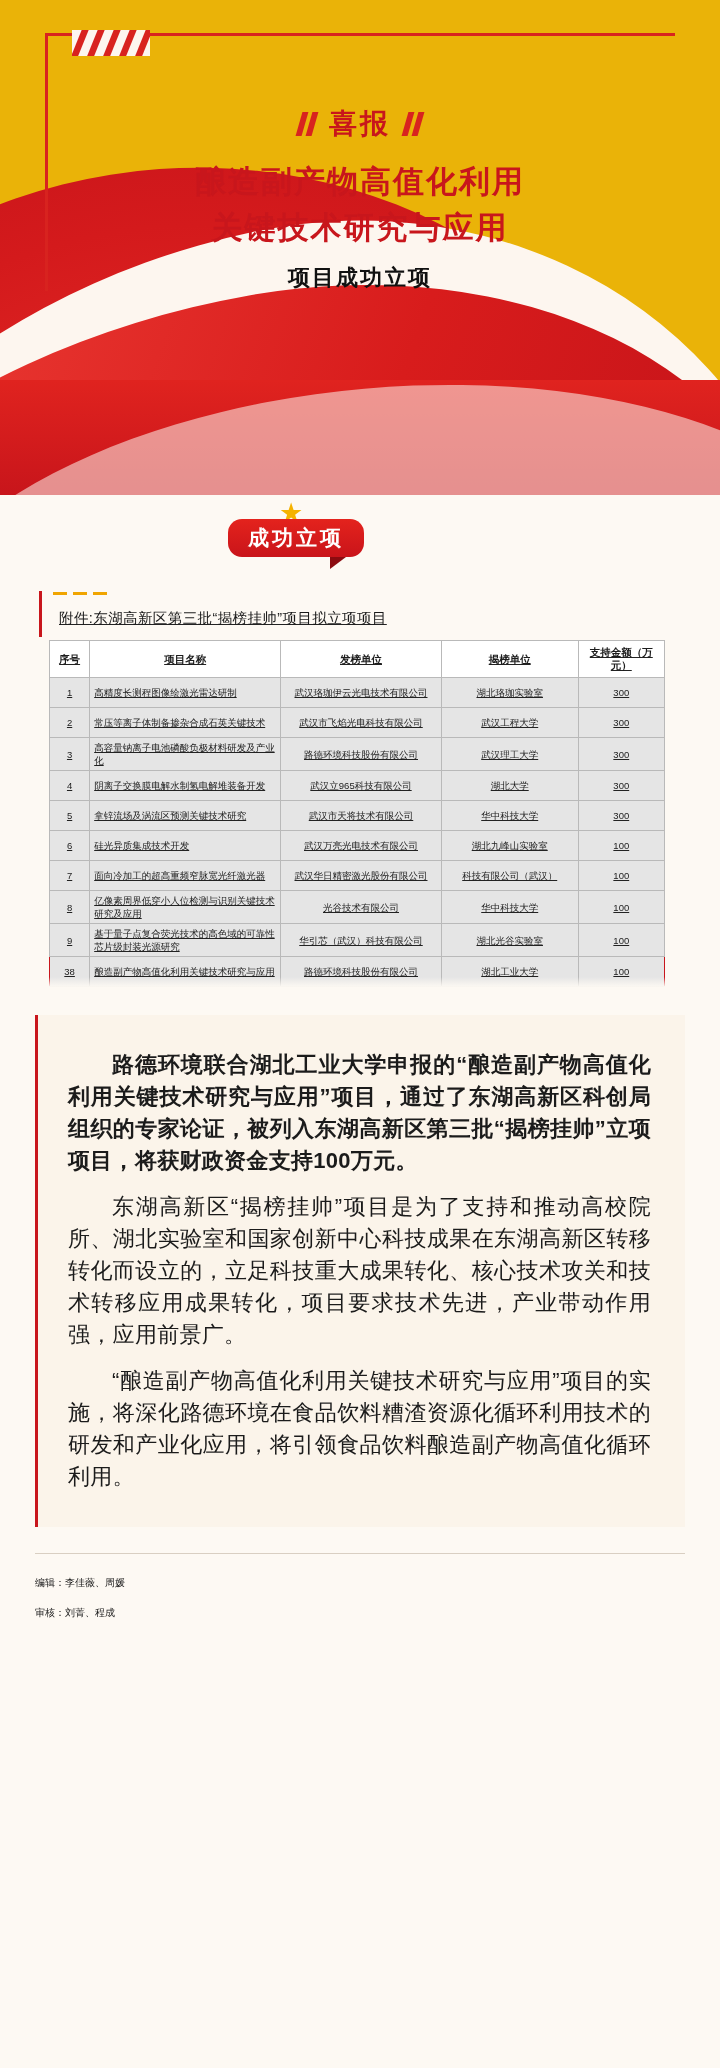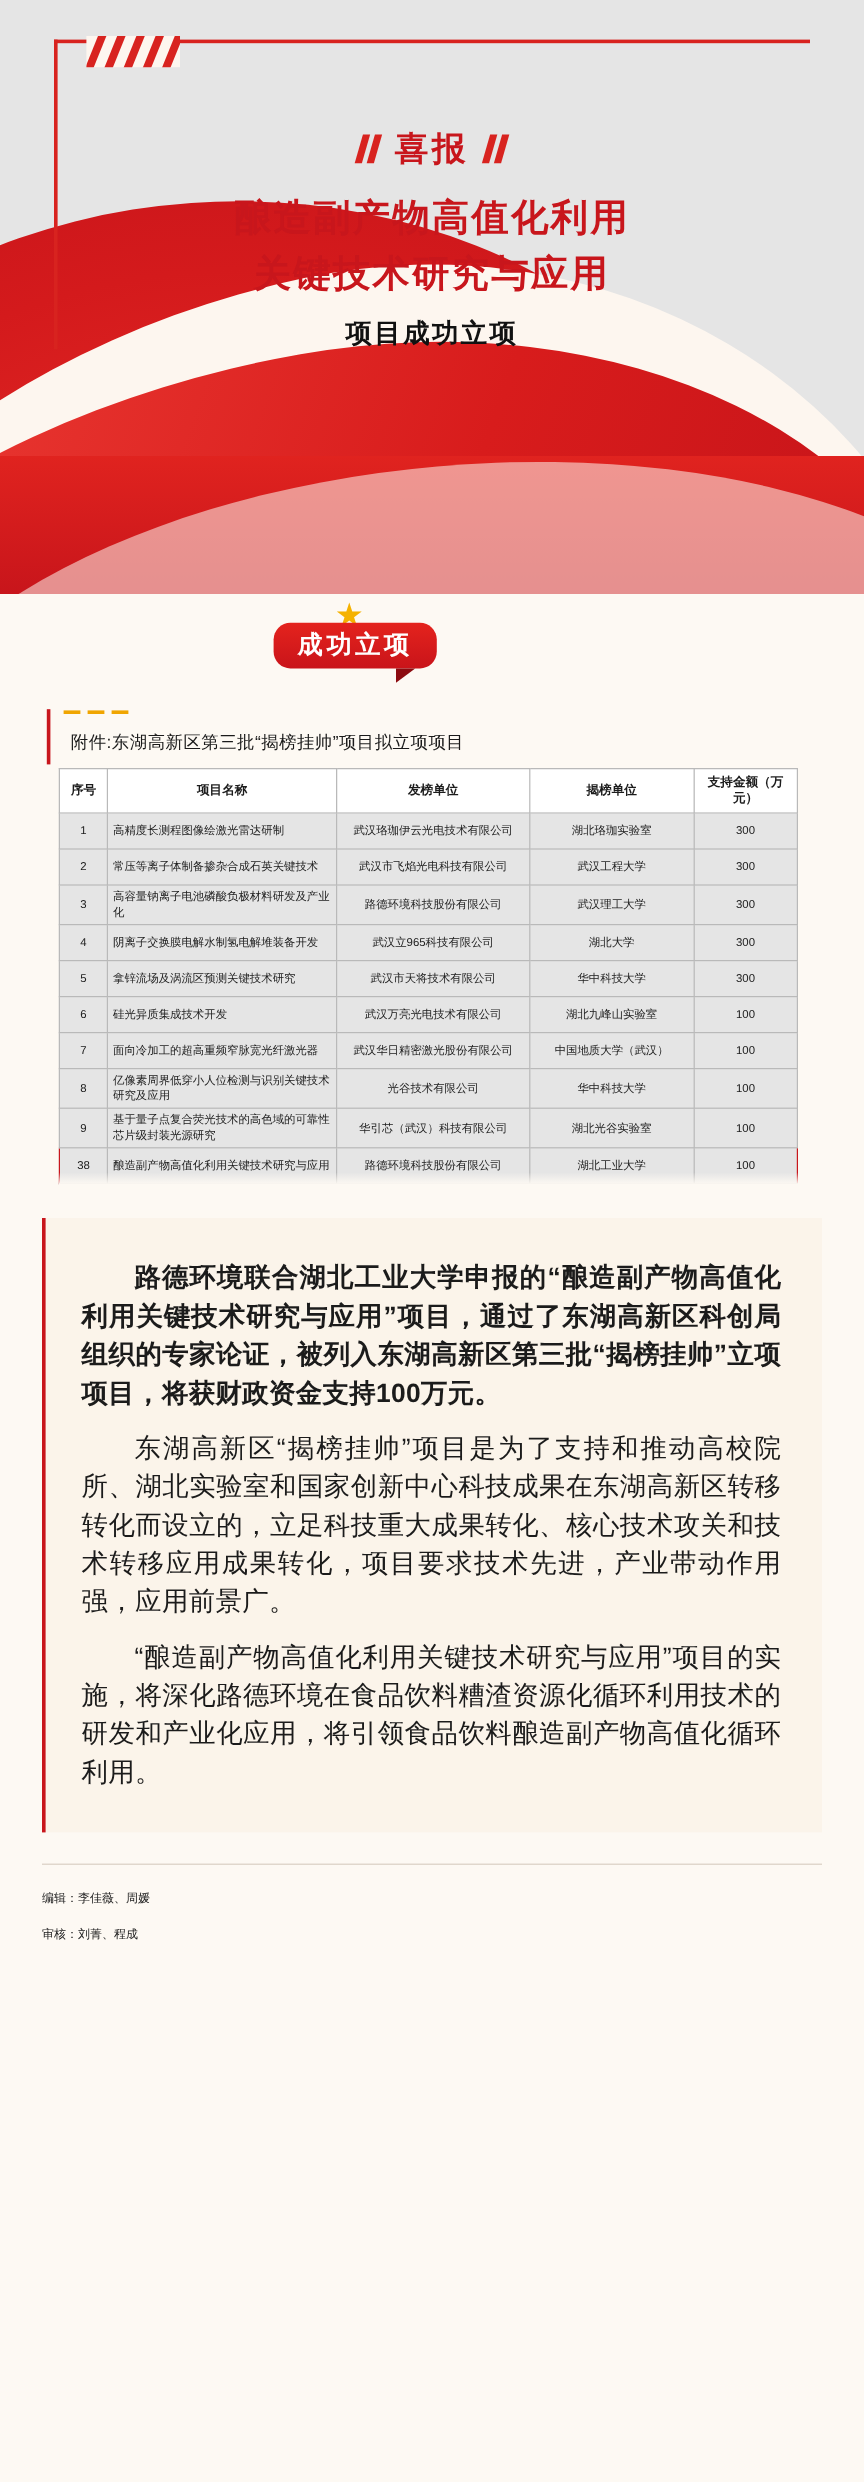--- a/index.html
+++ b/index.html
@@ -18,21 +18,21 @@
     min-height: 2068px;
     background: #fdf9f3;
     overflow: hidden;
   }
 
   
   .hero {
     position: relative;
     width: 720px;
     height: 495px;
-    background: #e5e5e5;
+    background: #eab308;
     overflow: hidden;
   }
   .hero-red-base {
     position: absolute;
     left: 0; right: 0; bottom: 0;
     height: 115px;
     background: linear-gradient(180deg, #e0231f 0%, #c8151b 100%);
   }
   .hero-swoosh-a {
     position: absolute;
@@ -198,20 +198,21 @@
     border-left: 16px solid #8c0b10;
     border-bottom: 12px solid transparent;
   }
 
   
   .table-section {
     position: relative;
     width: 650px;
     margin: 0 auto;
     padding-bottom: 10px;
+    text-decoration: underline;
   }
   .attach-head {
     position: relative;
     padding: 6px 0 12px 24px;
   }
   .attach-bar {
     position: absolute;
     left: 4px;
     top: 0;
     width: 3px;
@@ -436,21 +437,21 @@
             <td class="c">6</td>
             <td class="l">硅光异质集成技术开发</td>
             <td class="c">武汉万亮光电技术有限公司</td>
             <td class="c">湖北九峰山实验室</td>
             <td class="c">100</td>
           </tr>
           <tr>
             <td class="c">7</td>
             <td class="l">面向冷加工的超高重频窄脉宽光纤激光器</td>
             <td class="c">武汉华日精密激光股份有限公司</td>
-            <td class="c">中国地质大学（武汉）</td>
+            <td class="c">科技有限公司（武汉）</td>
             <td class="c">100</td>
           </tr>
           <tr>
             <td class="c">8</td>
             <td class="l">亿像素周界低穿小人位检测与识别关键技术研究及应用</td>
             <td class="c">光谷技术有限公司</td>
             <td class="c">华中科技大学</td>
             <td class="c">100</td>
           </tr>
           <tr>

